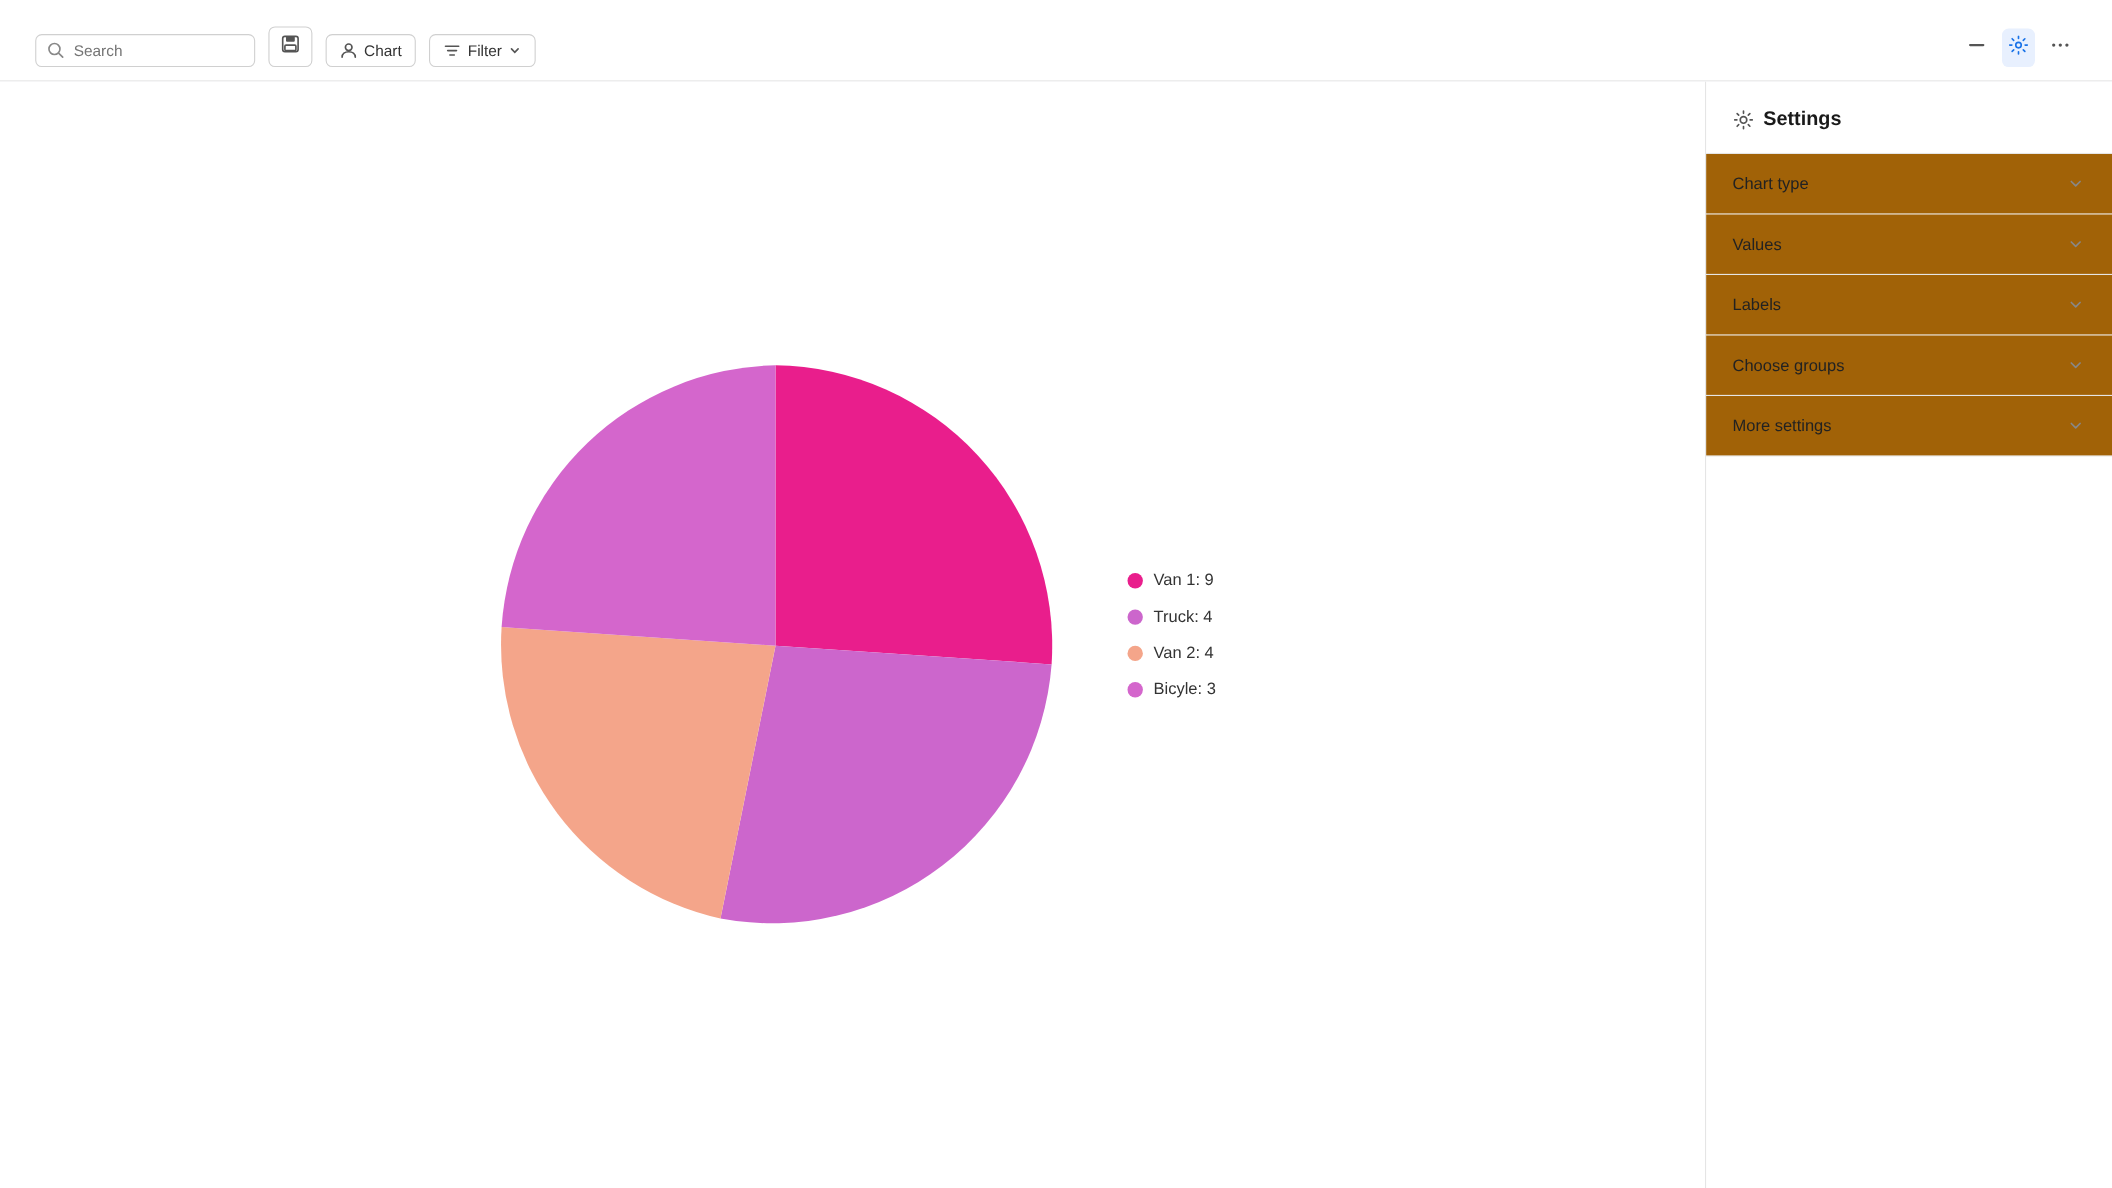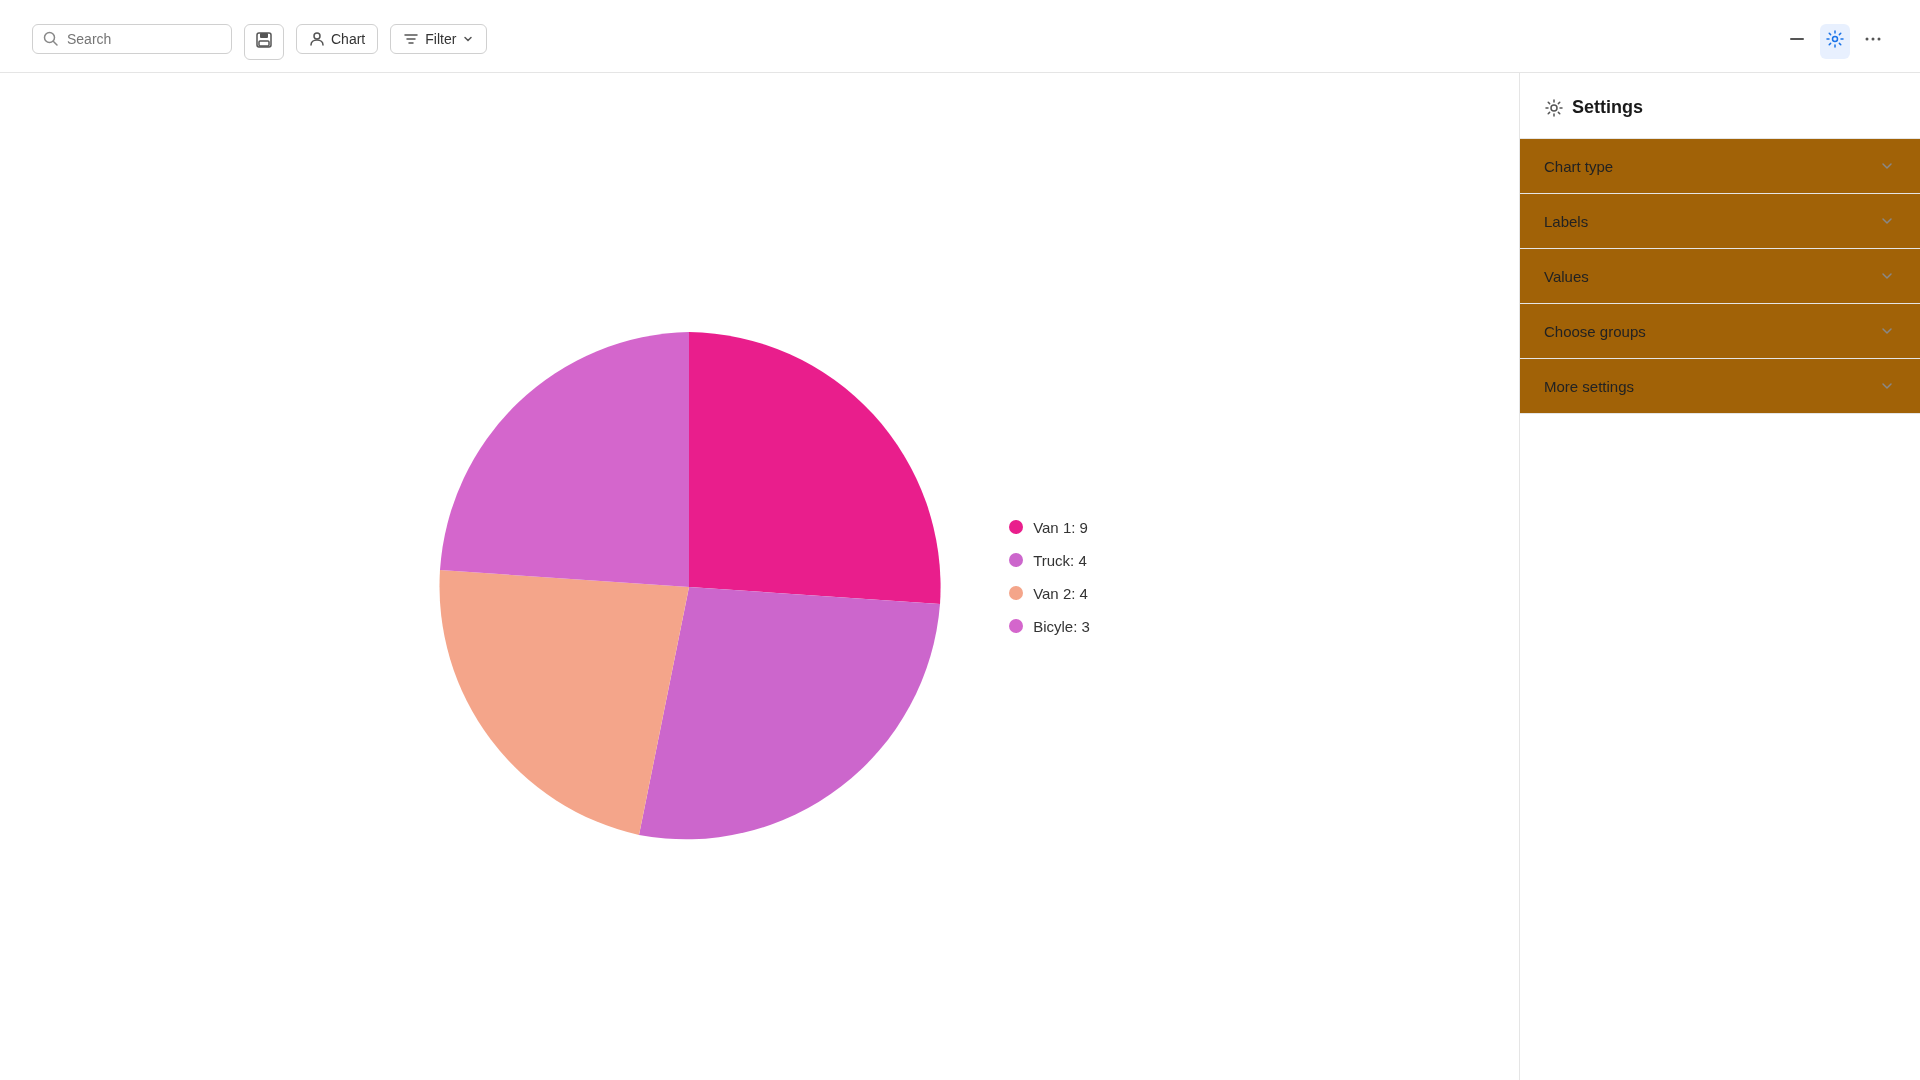--- a/index.html
+++ b/index.html
@@ -33,21 +33,21 @@
     .close-btn {
       background: none;
       border: none;
       font-size: 22px;
       color: #666;
       cursor: pointer;
       line-height: 1;
     }
     .toolbar {
       display: flex;
-      align-items: flex-start;
+      align-items: flex-end;
       gap: 12px;
       padding-bottom: 12px;
     }
     .search-box {
       display: flex;
       align-items: center;
       border: 1px solid #d0d0d0;
       border-radius: 6px;
       padding: 6px 10px;
       background: #fff;
@@ -153,21 +153,21 @@
     }
     .legend-dot {
       width: 14px;
       height: 14px;
       border-radius: 50%;
       flex-shrink: 0;
     }
 
     
     .right-panel {
-      width: 401px;
+      width: 370px;
       background: #fff;
       border-left: 1px solid #e5e5e5;
       overflow-y: auto;
     }
     .settings-header {
       display: flex;
       align-items: center;
       gap: 8px;
       padding: 24px 24px 20px 24px;
       font-size: 18px;
@@ -302,30 +302,30 @@
       <button class="accordion-header">
         <span>Chart type</span>
         <svg width="18" height="18" viewBox="0 0 18 18">
           <path d="M5 7l4 4 4-4" stroke="#888" stroke-width="1.5" fill="none" stroke-linecap="round" stroke-linejoin="round"></path>
         </svg>
       </button>
     </div>
 
     <div class="accordion-item">
       <button class="accordion-header">
+        <span>Values</span>
+        <svg width="18" height="18" viewBox="0 0 18 18">
+          <path d="M5 7l4 4 4-4" stroke="#888" stroke-width="1.5" fill="none" stroke-linecap="round" stroke-linejoin="round"></path>
+        </svg>
+      </button>
+    </div>
+
+    <div class="accordion-item">
+      <button class="accordion-header">
         <span>Labels</span>
-        <svg width="18" height="18" viewBox="0 0 18 18">
-          <path d="M5 7l4 4 4-4" stroke="#888" stroke-width="1.5" fill="none" stroke-linecap="round" stroke-linejoin="round"></path>
-        </svg>
-      </button>
-    </div>
-
-    <div class="accordion-item">
-      <button class="accordion-header">
-        <span>Values</span>
         <svg width="18" height="18" viewBox="0 0 18 18">
           <path d="M5 7l4 4 4-4" stroke="#888" stroke-width="1.5" fill="none" stroke-linecap="round" stroke-linejoin="round"></path>
         </svg>
       </button>
     </div>
 
     <div class="accordion-item">
       <button class="accordion-header">
         <span>Choose groups</span>
         <svg width="18" height="18" viewBox="0 0 18 18">

